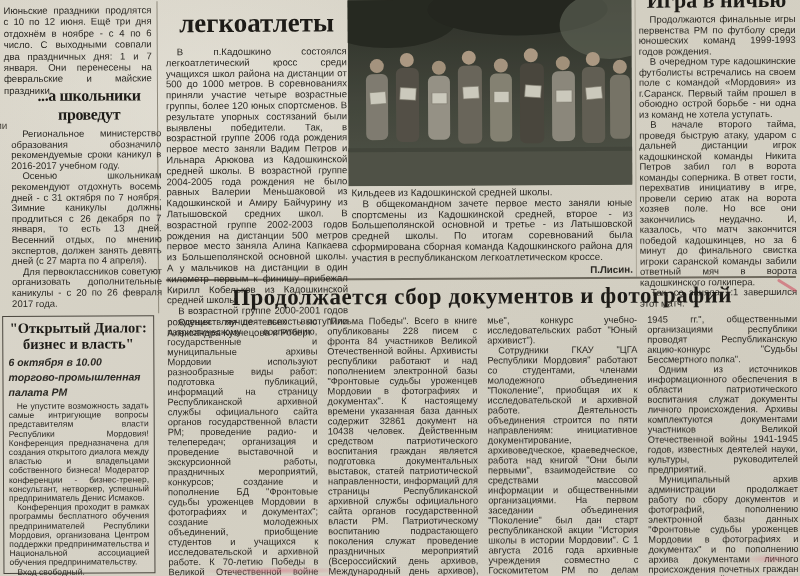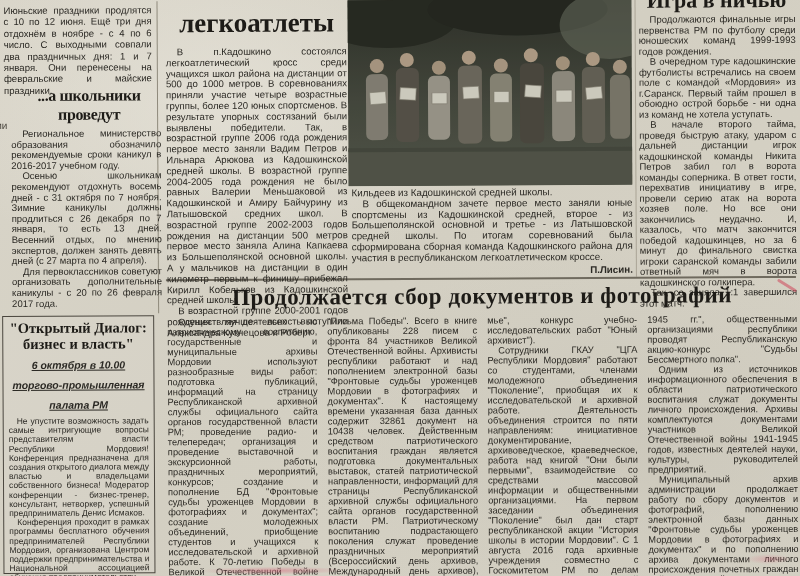--- a/index.html
+++ b/index.html
@@ -23,21 +23,21 @@
   .h-rule{left:166px;top:278px;width:630px;height:2px;background:#6f6a5e;}
 
   .edge-frag{left:-3px;top:118px;font-size:10px;color:#4a463e;}
 
   .brief{left:5px;top:3px;width:148px;font-size:9.6px;line-height:11.4px;}
   .school-headline{left:11px;top:84px;width:158px;text-align:center;font-size:16px;line-height:19px;letter-spacing:-0.4px;}
   .school-body{left:12px;top:127px;width:150px;font-size:9.5px;line-height:10.6px;}
 
   .dialog-box{left:2px;top:314px;width:152px;height:258px;border:1px solid #4a463e;box-sizing:border-box;padding:3px 5px;background:rgba(255,255,255,.06);}
   .dialog-title{font-family:"Liberation Serif", serif;font-weight:bold;color:#1d1b17;text-align:center;font-size:14.5px;line-height:16px;}
-  .dialog-sub{font-weight:bold;font-style:italic;text-align:center;font-size:10.5px;line-height:20px;margin:3px 0 2px;text-decoration:underline;}
+  .dialog-sub{font-weight:bold;font-style:italic;text-align:left;font-size:10.5px;line-height:15px;margin:3px 0 2px;}
   .dialog-body{font-size:8.5px;line-height:9.2px;}
   .dialog-body p{text-indent:8px;}
   .breakall{word-break:break-all;}
 
   .ath-headline{left:168px;top:-29px;width:180px;text-align:center;font-size:27px;line-height:34px;}
   .ath-colA{left:167px;top:46px;width:181px;font-size:9.6px;line-height:10.8px;}
   .ath-photo{left:349px;top:0;width:284px;height:186px;}
   .ath-colB{left:352px;top:188px;width:281px;font-size:9.8px;line-height:10.8px;}
   .byline{text-align:right;font-weight:bold;text-indent:0;margin-top:2px;}
 

